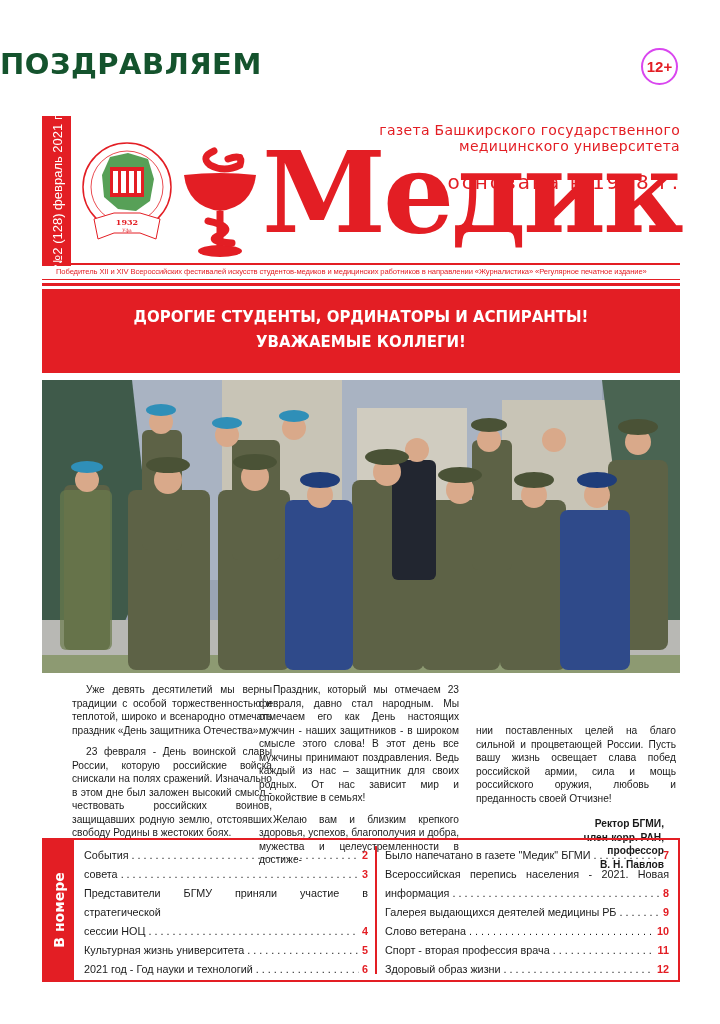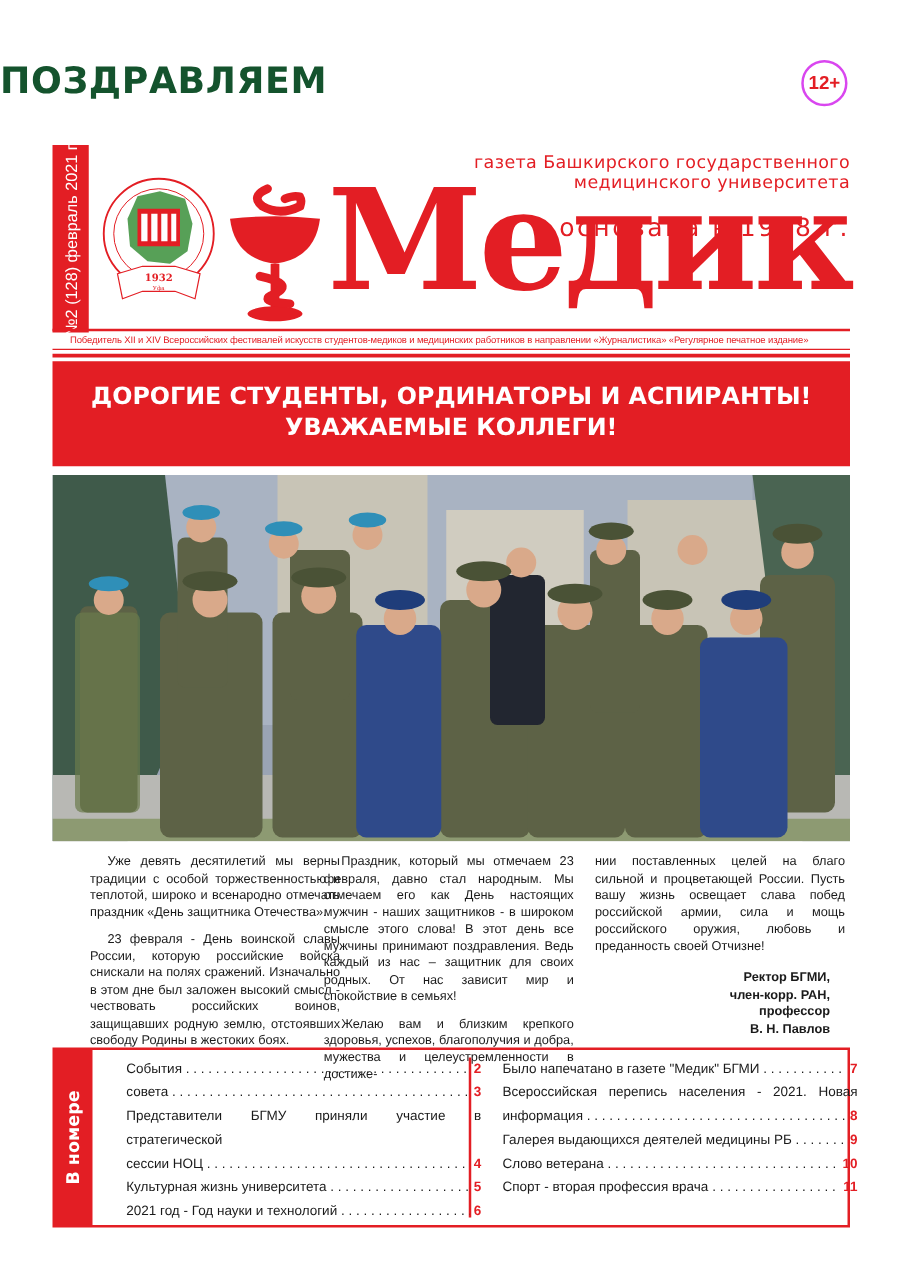--- a/index.html
+++ b/index.html
@@ -54,34 +54,34 @@
     white-space: nowrap; letter-spacing: -0.1px;
   }
   .rule-2 { position: absolute; left: 42px; top: 279px; width: 638px; height: 1px; background: #e31e24; }
   .rule-3 { position: absolute; left: 42px; top: 283px; width: 638px; height: 3px; background: #e31e24; }
 
   
   .banner {
     position: absolute; left: 42px; top: 289px; width: 638px; height: 84px;
     background: #e31e24; color: #fff; text-align: center;
     font-family: "DejaVu Sans", sans-serif; font-weight: bold;
-    font-size: 19px; line-height: 25px; padding-top: 16px;
+    font-size: 15px; line-height: 25px; padding-top: 16px;
   }
 
   
   .photo { position: absolute; left: 42px; top: 380px; width: 638px; height: 293px; overflow: hidden; }
 
   
   .col {
     position: absolute; top: 683px; width: 200px;
     font-family: "Liberation Sans", sans-serif; font-size: 10.2px; line-height: 13.5px;
     text-align: justify; color: #1a1a1a;
   }
   .col p { text-indent: 14px; margin-bottom: 8px; }
-  .col p.noindent { text-indent: 0; }
+  .col p.noindent { text-indent: 0; margin-top: 41px; }
   .c1 { left: 31px; margin-left: 41px; }
   .c2 { left: 259px; }
   .c3 { left: 476px; }
   .sign {
     margin-top: 12px; text-align: right; font-weight: bold; font-size: 10.2px; line-height: 13.5px;
   }
   .sign div { padding-right: 12px; }
 
   
   .toc {
@@ -93,21 +93,21 @@
   }
   .toc-tab span {
     position: absolute; left: 50%; top: 50%;
     transform: translate(-50%, -50%) rotate(-90deg);
     white-space: nowrap; color: #fff; font-weight: bold;
     font-family: "DejaVu Sans", sans-serif; font-size: 14px;
   }
   .toc-divider { position: absolute; left: 331px; top: 6px; width: 1.5px; height: 128px; background: #e31e24; }
   .toc-col {
     position: absolute; top: 6px; font-family: "Liberation Sans", sans-serif;
-    font-size: 10.8px; line-height: 19px; color: #1a1a1a; margin-left: 17px;
+    font-size: 10.8px; line-height: 19px; color: #1a1a1a;
   }
   .toc-left { left: 40px; width: 284px; }
   .toc-right { left: 341px; width: 284px; }
   .toc-item { display: flex; align-items: baseline; }
   .toc-item .lbl { white-space: nowrap; }
   .toc-item .dots {
     flex: 1; overflow: hidden; white-space: nowrap; margin: 0 3px;
     letter-spacing: 3px; color: #1a1a1a;
   }
   .toc-item .dots::after { content: "................................................................................"; }
@@ -310,14 +310,19 @@
     <div class="toc-item">
       <span class="lbl">Слово ветерана</span>
         <span class="dots"></span>
         <span class="pg">10</span>
     </div>
     <div class="toc-item">
       <span class="lbl">Спорт - вторая профессия врача</span>
         <span class="dots"></span>
         <span class="pg">11</span>
     </div>
+    <div class="toc-item">
+      <span class="lbl">Здоровый образ жизни</span>
+        <span class="dots"></span>
+        <span class="pg">12</span>
+    </div>
   </div>
 </div>
 
 </body></html>

